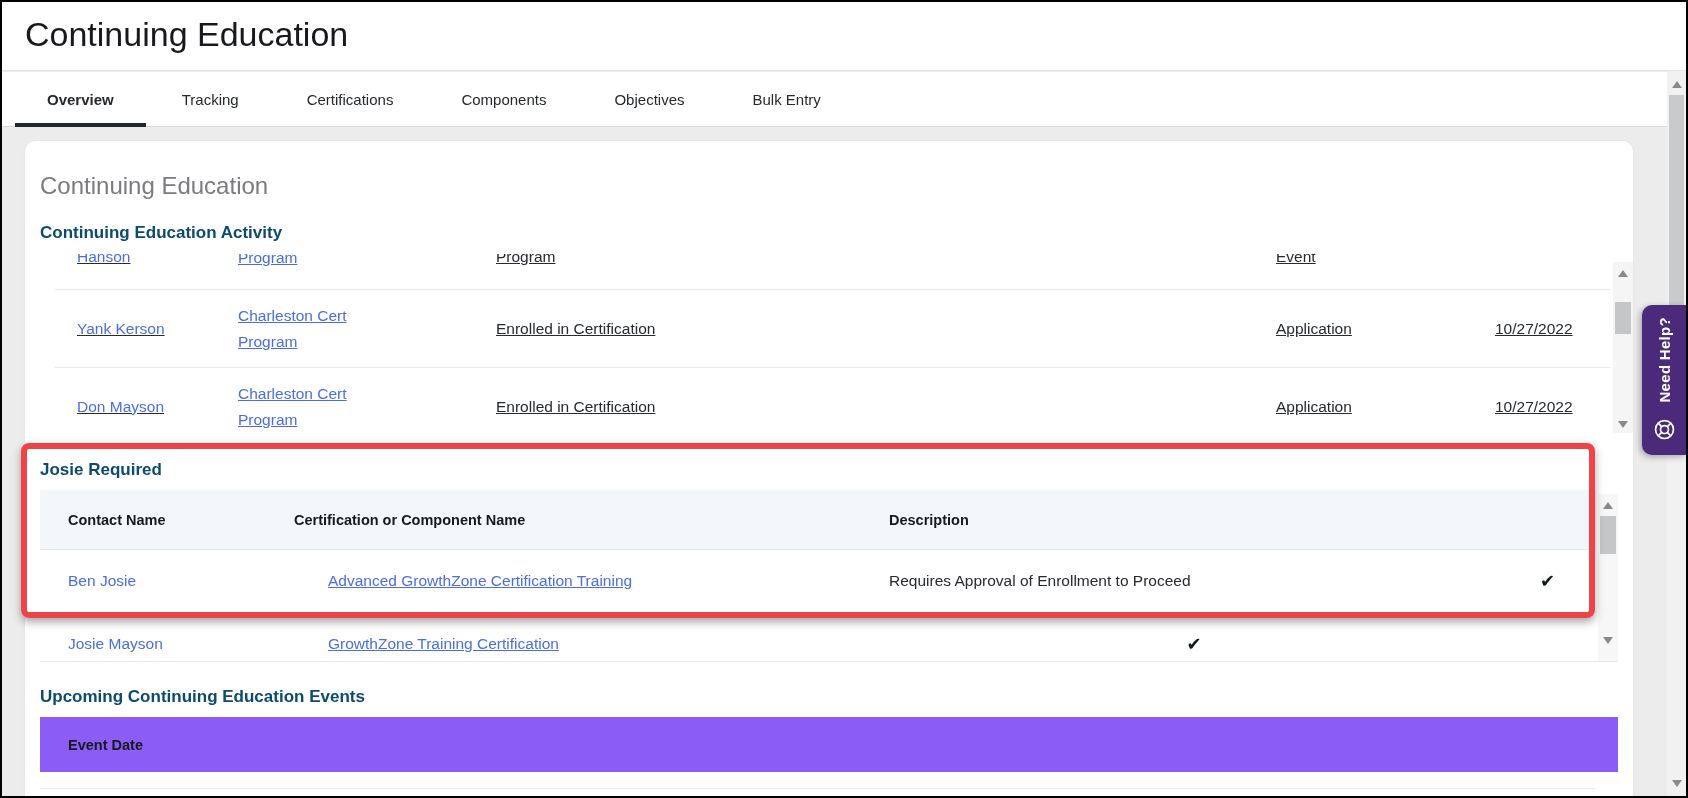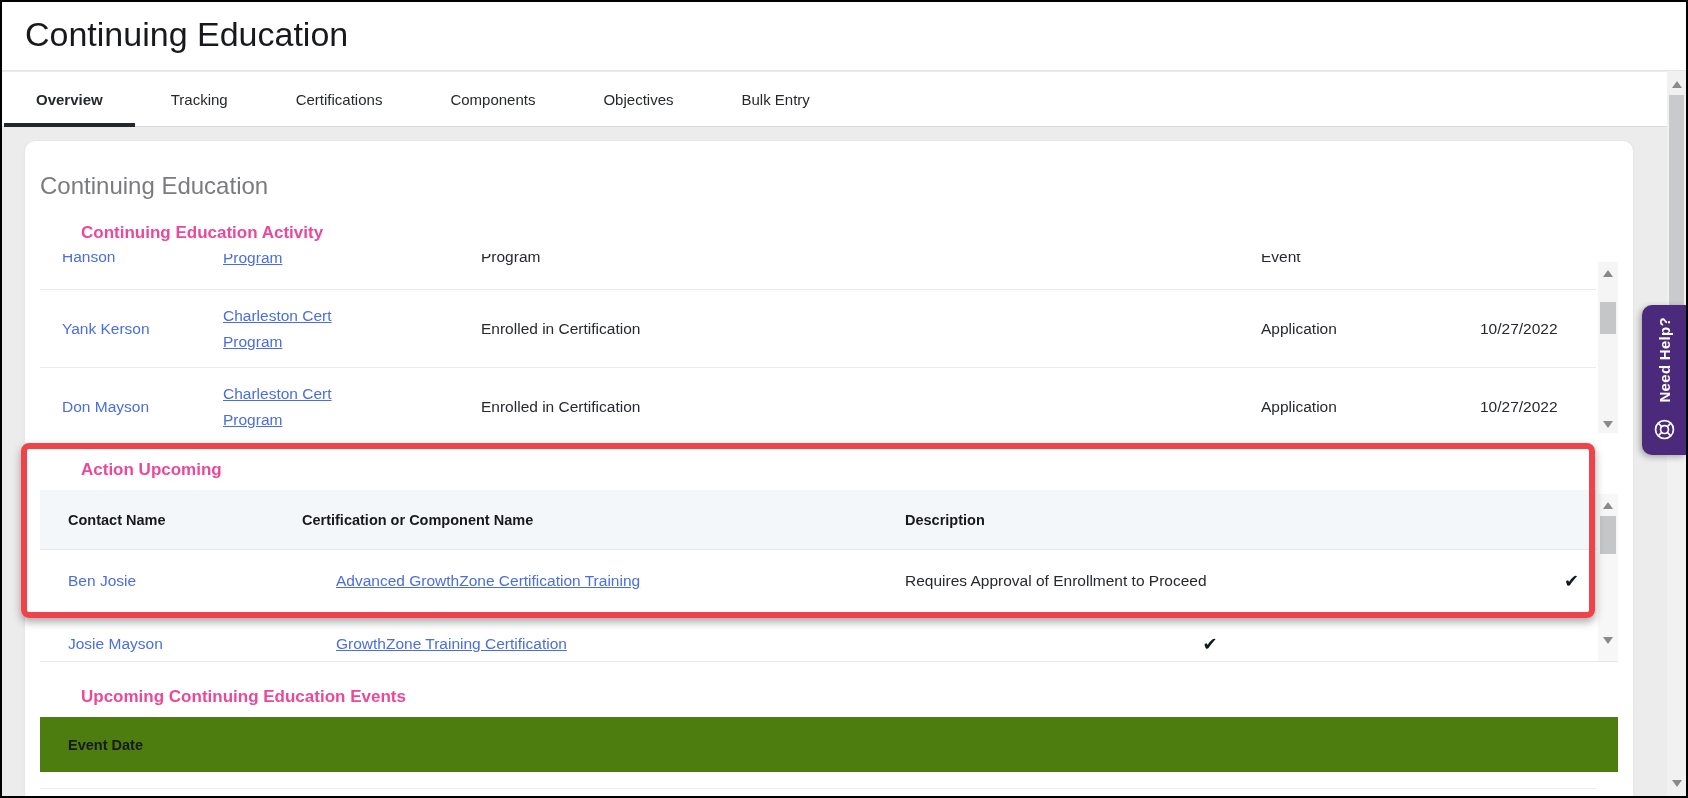--- a/index.html
+++ b/index.html
@@ -14,35 +14,35 @@
   }
   .frame { position:absolute; inset:0; border:2px solid #000; z-index:100; pointer-events:none; }
 
   
   .header { position:absolute; top:0; left:0; right:0; height:71px; background:#fff; border-bottom:1px solid #e4e4e4; z-index:2; }
   .page-title { position:absolute; left:25px; top:15px; font-size:34px; font-weight:400; color:#17191c; }
 
   
   .tabbar { position:absolute; top:72px; left:0; right:0; height:55px; background:#fff; border-bottom:1px solid #d9d9d9; display:flex; align-items:stretch; z-index:2; }
   .tab { position:relative; display:flex; align-items:center; font-size:15px; color:#26292c; margin-right:68px; cursor:pointer; white-space:nowrap; }
-  .tab:first-child { margin-left:36px; }
+  .tab:first-child { margin-left:47px; }
   .tab.active { font-weight:700; }
   .tab.active::after { content:""; position:absolute; left:-32px; width:131px; bottom:-1px; height:4px; background:#23262a; }
 
   
   .card { position:absolute; left:25px; top:141px; width:1608px; bottom:2px; background:#fff;
           border-radius:10px 10px 0 0; box-shadow:0 0 0 1px #e7e7e7, 0 1px 3px rgba(0,0,0,.06); z-index:3; }
   .card-title { position:absolute; left:15px; top:31px; font-size:24px; color:#797b7e; font-weight:400; }
-  .sec-heading { position:absolute; left:15px; font-size:17px; font-weight:700; color:#ec4899;margin-left:41px; }
+  .sec-heading { position:absolute; left:15px; font-size:17px; font-weight:700; color:#0c4a6e; }
   .h-activity { top:82px; }
   .h-action   { top:319px; }
   .h-upcoming { top:546px; }
 
   
-  .activity-table { position:absolute; left:15px; top:113px; width:1578px; height:179px; overflow:hidden; }
+  .activity-table { position:absolute; left:30px; top:113px; width:1578px; height:179px; overflow:hidden;text-decoration:underline; }
   .arow { display:grid; grid-template-columns:183px 258px 1fr 219px 116px; width:1556px; min-height:78px;
           align-items:center; border-bottom:1px solid #ebebeb; }
   .arow.partial { min-height:0; height:36px; align-items:start; overflow:hidden; }
   .arow.partial .cell { margin-top:-9px; }
   .cell { font-size:15.5px; color:#26292e; padding-right:10px; line-height:24px; }
   .cell.contact { padding-left:22px; color:#4a6ee0; }
   .cert-link { color:#4a6ee0; text-decoration:underline; display:inline-block; max-width:150px; line-height:26px; }
 
   
   .iscroll { position:absolute; width:20px; background:#f5f5f5; }
@@ -50,37 +50,37 @@
   .tri-up   { width:0; height:0; border-left:5px solid transparent; border-right:5px solid transparent; border-bottom:7px solid #8a8a8a; }
   .tri-down { width:0; height:0; border-left:5px solid transparent; border-right:5px solid transparent; border-top:7px solid #8a8a8a; }
   .sb-thumb { position:absolute; left:2px; right:2px; background:#c4c6c8; cursor:pointer; }
   .activity-scroll { right:0; top:8px; bottom:0; }
   .activity-scroll .sb-up { top:4px; }
   .activity-scroll .sb-thumb { top:40px; height:32px; }
   .activity-scroll .sb-down { bottom:2px; }
 
   
   .ar-table { position:absolute; left:15px; top:349px; width:1578px; height:172px; overflow:hidden; border-bottom:1px solid #e8e8e8; }
-  .ar-row { display:grid; grid-template-columns:254px 595px 620px 87px; width:1556px; align-items:center;gap:8px; }
+  .ar-row { display:grid; grid-template-columns:254px 595px 620px 87px; width:1556px; align-items:center; }
   .ar-row.head { height:59px; background:#f3f7fa; }
   .ar-row.body { height:63px; border-top:1px solid #e8e8e8; }
   .ar-cell { font-size:15.5px; color:#26292e; padding-right:10px; }
   .ar-row.head .ar-cell { font-size:14.5px; font-weight:700; color:#17191c; }
   .ar-cell.c1 { padding-left:28px; }
   .ar-cell.contact { color:#4a6ee0; }
   .ar-link { color:#4a6ee0; text-decoration:underline;margin-left:34px; }
   .checkmark { font-size:18px; font-weight:700; color:#101820; text-align:center; }
   .ar-scroll { right:0; top:4px; bottom:0; background:#f7f7f7; }
   .ar-scroll .sb-up { top:4px; }
   .ar-scroll .sb-thumb { top:22px; height:38px; }
   .ar-scroll .sb-down { bottom:14px; }
 
   
   .up-table { position:absolute; left:15px; top:576px; width:1578px; }
-  .up-head { display:grid; grid-template-columns:943px 1fr; width:1578px; height:55px; background:#4d7c0f; align-items:center; }
+  .up-head { display:grid; grid-template-columns:943px 1fr; width:1578px; height:55px; background:#8b5cf6; align-items:center; }
   .up-cell { font-size:14.5px; font-weight:700; color:#17191c; }
   .up-cell.c1 { padding-left:28px; }
   .up-empty-row { width:1556px; height:17px; border-bottom:1px solid #ececec; }
 
   
   .red-box { position:absolute; left:21px; top:443px; width:1574px; height:175px;
              border:6px solid #ee4348; border-radius:8px;
              box-shadow:0 4px 8px rgba(60,60,60,.45); z-index:40; pointer-events:none; }
 
   
@@ -146,21 +146,21 @@
         <div class="sb-btn sb-up">
             <div class="tri-up"></div>
           </div>
         <div class="sb-thumb"></div>
         <div class="sb-btn sb-down">
             <div class="tri-down"></div>
           </div>
       </div>
     </div>
 
-    <div class="sec-heading h-action">Action Upcoming</div>
+    <div class="sec-heading h-action">Josie Required</div>
 
     <div class="ar-table">
       <div class="ar-row head">
         <div class="ar-cell c1">Contact Name</div>
         <div class="ar-cell">Certification or Component Name</div>
         <div class="ar-cell">Description</div>
         <div class="ar-cell"></div>
       </div>
       <div class="ar-row body">
         <div class="ar-cell c1 contact">Ben Josie</div>

